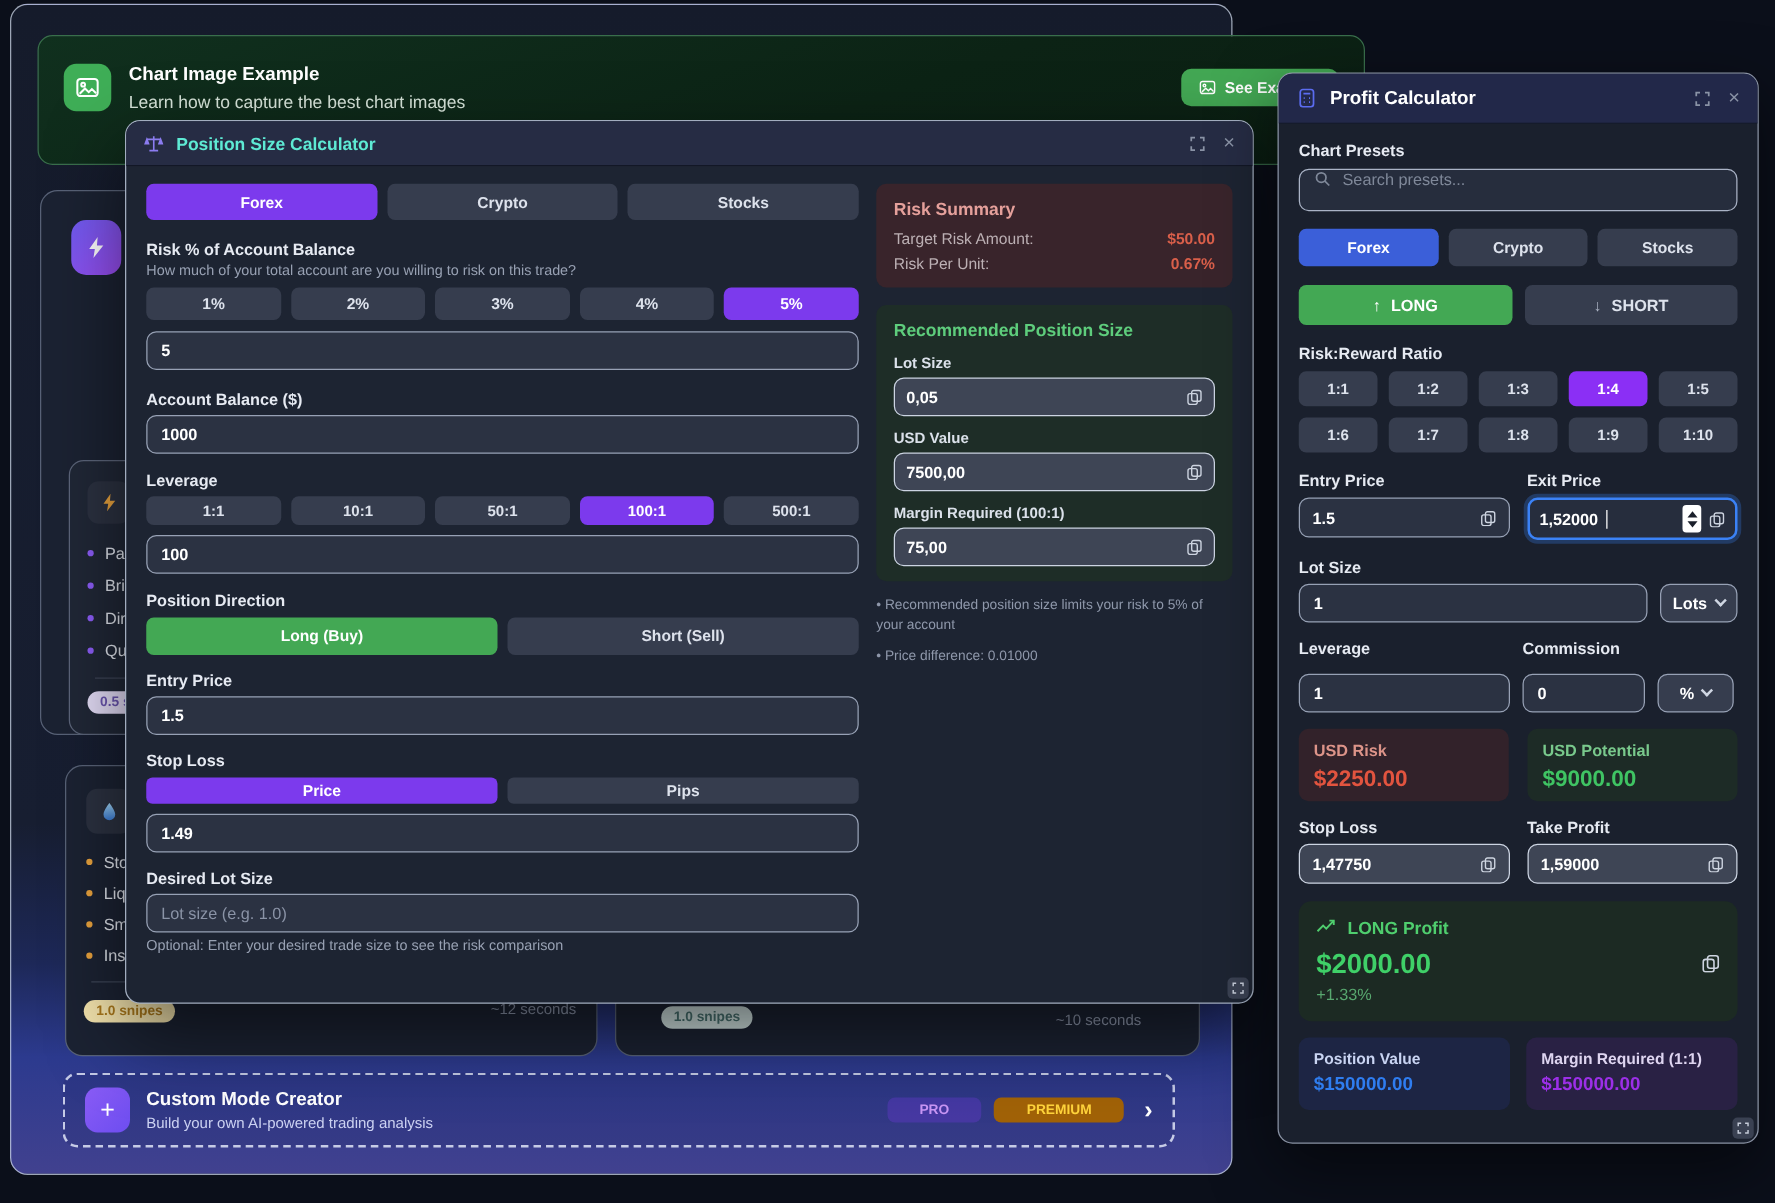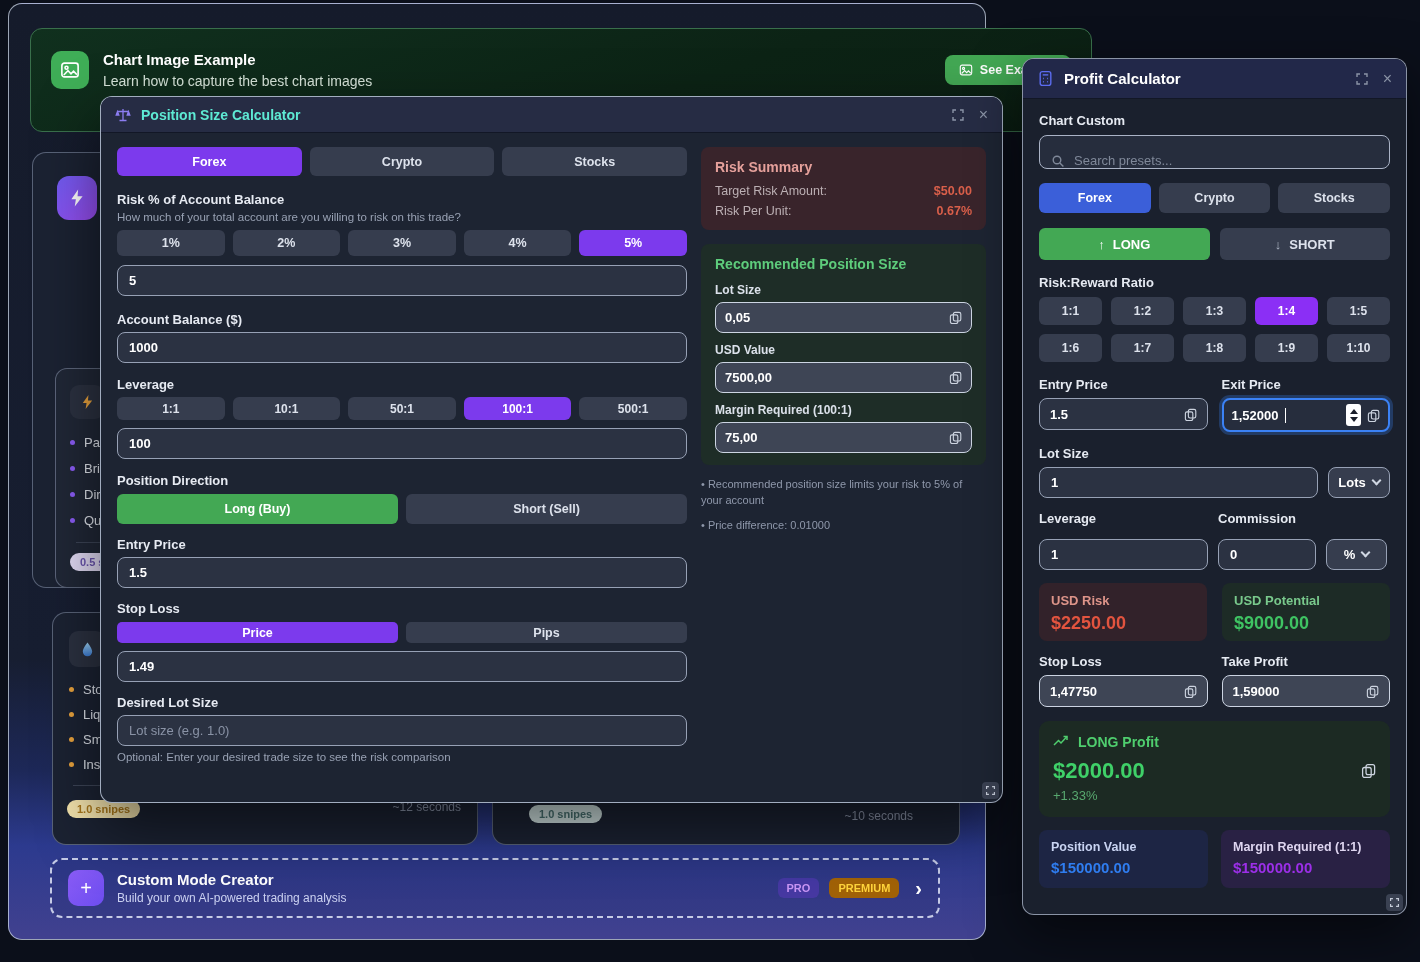--- a/index.html
+++ b/index.html
@@ -55,21 +55,21 @@
 
   
   .custom-mode {
     left:50px; top:858px; width:890px; height:60px; border:2px dashed rgba(235,240,255,.8); border-radius:12px;
     display:flex; align-items:center; padding:0 16px; gap:13px; z-index:2; background:rgba(18,24,78,.12);
   }
   .plus-icon { width:36px; height:36px; border-radius:10px; background:linear-gradient(135deg,#8a5cf6,#6d4df0);
     display:flex; align-items:center; justify-content:center; color:#fff; font-size:20px; font-weight:400; }
   .cm-title { font-size:15px; font-weight:700; color:#fff; margin-bottom:3px; }
   .cm-sub { font-size:12px; color:#ccd2f2; }
-  .badge { font-size:11px; font-weight:700; border-radius:6px; padding:4px 9px; }
+  .badge { font-size:11px; font-weight:700; border-radius:6px; padding:4px 26px; }
   .badge.pro { color:#c996f5; background:rgba(124,58,237,.28); }
   .badge.premium { color:#ffd43b; background:#a16207; }
   .chev-right { color:#fff; font-size:20px; font-weight:700; margin-left:6px; }
 
   
   .lbl { font-size:13px; color:#e6eaf2; font-weight:700; }
   .help { font-size:11.5px; color:#98a1b3; }
   .inp {
     display:block; width:100%; height:31px; background:#2b3242; border:1px solid #97a1b5; border-radius:8px;
     color:#fff; font-weight:700; font-size:13px; padding:0 11px; font-family:inherit;
@@ -125,21 +125,21 @@
 
   
   .pc {
     left:1022px; top:58px; width:385px; height:857px; border-radius:12px; z-index:20;
     background:#1a202d; border:1px solid rgba(186,197,216,.7); box-shadow:0 18px 50px rgba(0,0,0,.5);
   }
   .pc-header { height:40px; background:#222849; border-bottom:1px solid #121726; border-radius:11px 11px 0 0;
     display:flex; align-items:center; padding:0 14px; gap:10px; }
   .pc-title { font-size:15px; font-weight:700; color:#fff; }
   .pc-body { padding:14px 16px; }
-  .search-box { display:flex; align-items:flex-end; gap:9px; height:34px; background:#262d3d; border:1px solid #aab3c6;
+  .search-box { display:flex; align-items:flex-start; gap:9px; height:34px; background:#262d3d; border:1px solid #aab3c6;
     border-radius:8px; padding:0 11px; margin-bottom:14px; }
   .search-box input { background:transparent; border:none; outline:none; color:#dfe4ee; font-size:13px; width:100%; font-family:inherit; }
   .search-box input::placeholder { color:#7f8899; }
   .pc-tabs { display:flex; gap:8px; margin-bottom:15px; }
   .pc-tabs .btn { flex:1; height:30px; }
   .ls-row { display:flex; gap:10px; margin-bottom:15px; }
   .ls-row .btn { flex:1; height:32px; gap:8px; font-size:13px; }
   .rr-grid { display:grid; grid-template-columns:repeat(5,1fr); gap:9px; margin-bottom:15px; }
   .rr-grid .btn { height:28px; font-size:12px; }
   .two-col { display:grid; grid-template-columns:1fr 1fr; gap:14px; }
@@ -453,21 +453,21 @@
       <span style="display:flex;cursor:pointer;">
         <svg width="14" height="14" viewBox="0 0 14 14" fill="none" stroke="#8a93a6" stroke-width="1.4">
           <path d="M2 5V2h3M9 2h3v3M12 9v3H9M5 12H2V9"></path>
         </svg>
       </span>
       <span style="font-size:16px; cursor:pointer;">×</span>
     </span>
   </div>
 
   <div class="pc-body">
-    <div class="lbl mb7">Chart Custom</div>
+    <div class="lbl mb7">Chart Presets</div>
     <div class="search-box">
       <span style="display:flex;">
         <svg width="14" height="14" viewBox="0 0 14 14" fill="none" stroke="#7f8899" stroke-width="1.4">
           <circle cx="6" cy="6" r="3.8"></circle>
             <line x1="8.9" y1="8.9" x2="12.4" y2="12.4"></line>
         </svg>
       </span>
       <input placeholder="Search presets..." style="">
     </div>
 

